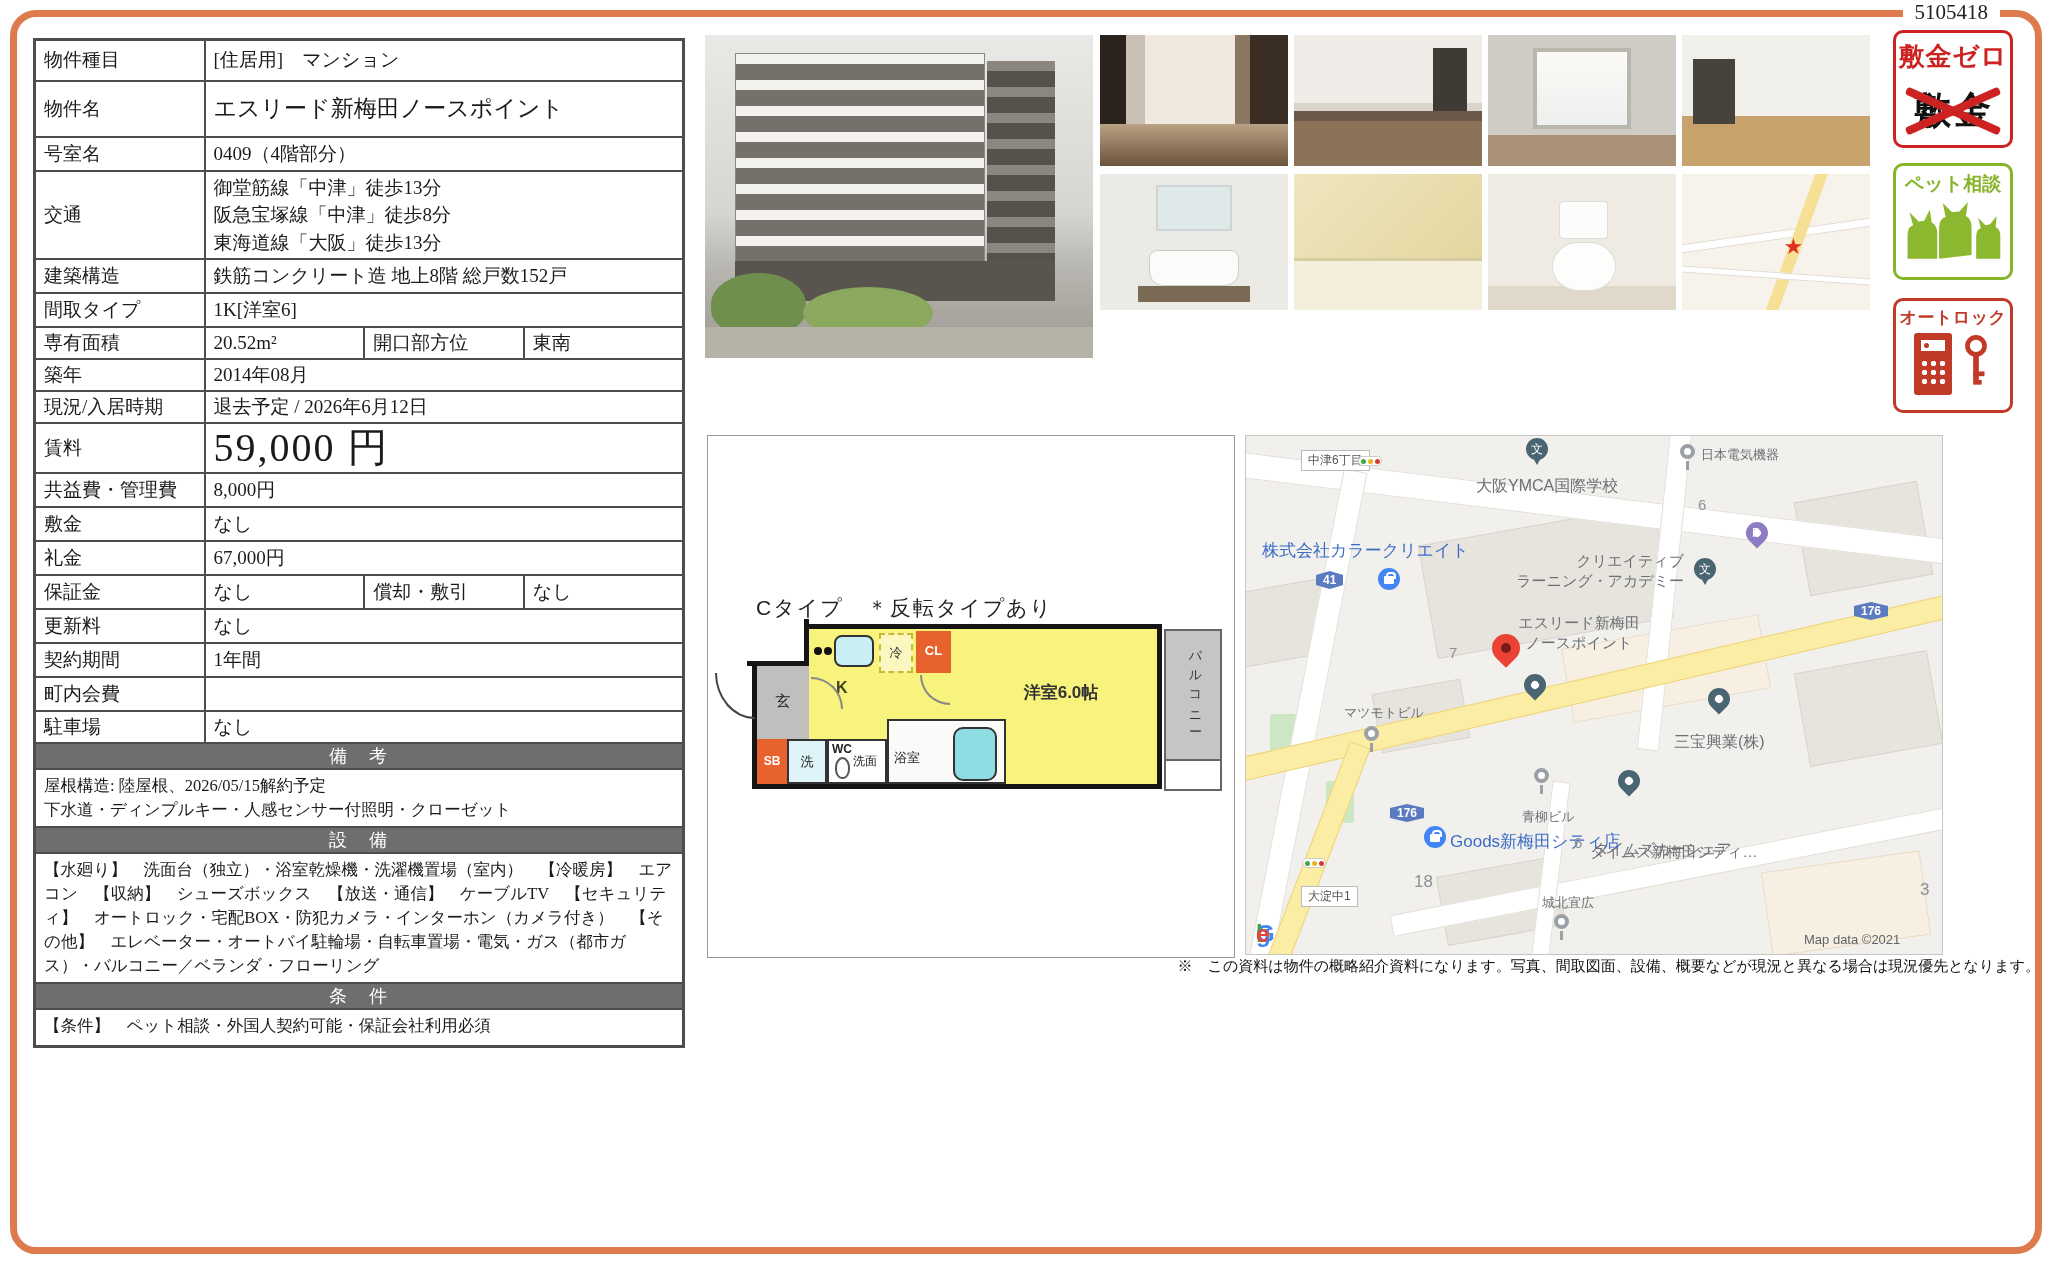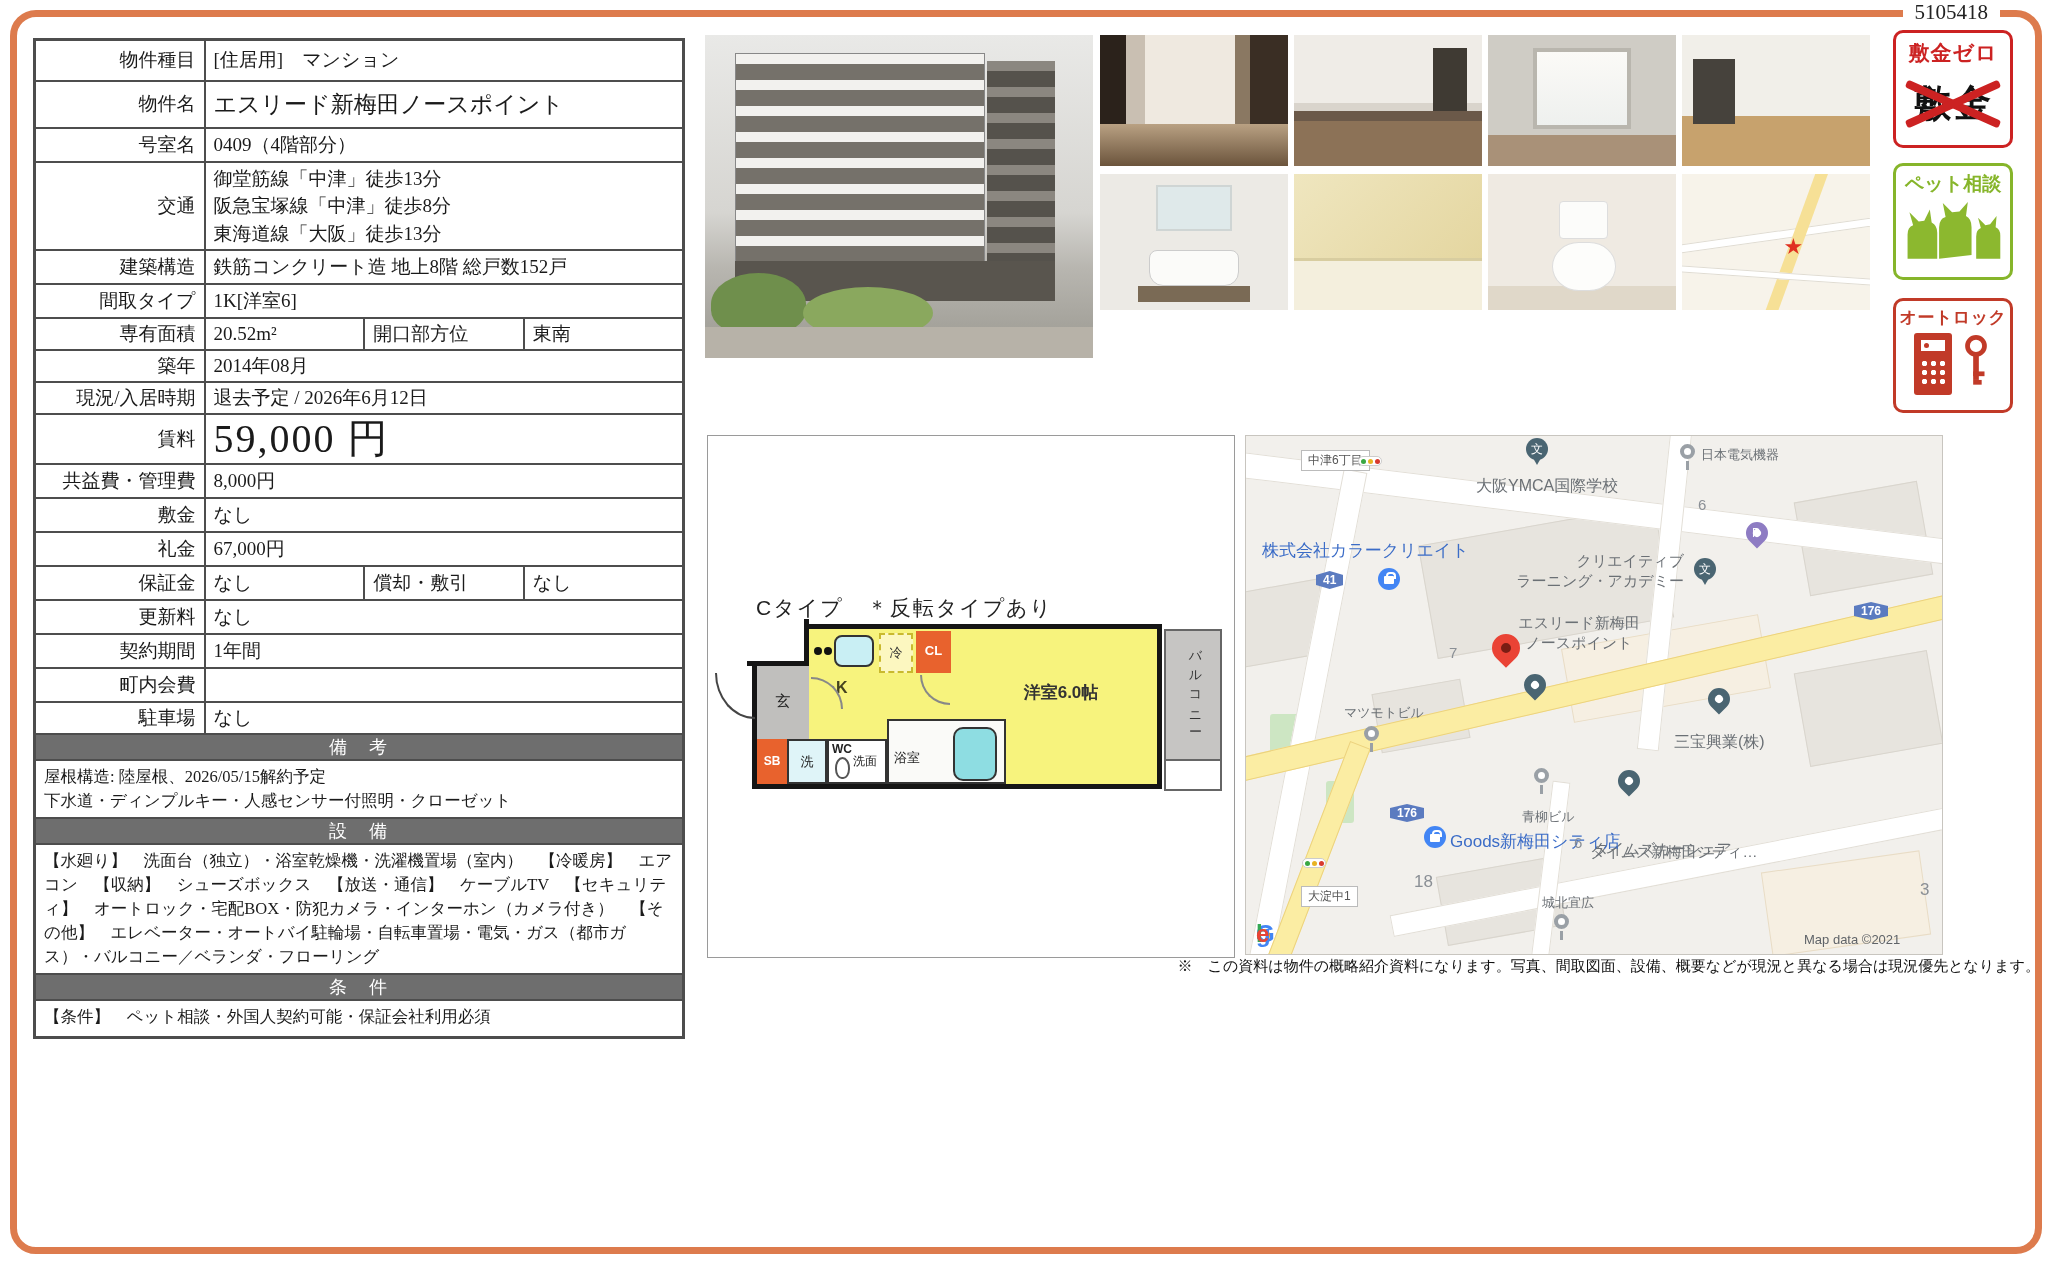--- a/index.html
+++ b/index.html
@@ -8,22 +8,22 @@
   .page *{box-sizing:border-box;}
   .pborder{position:absolute;left:10px;top:10px;width:2032px;height:1244px;
            border:7px solid #dd7b4d;border-radius:26px;}
   .doc-number{position:absolute;right:56px;top:0px;background:#fff;padding:0 12px;
               font-size:21px;color:#222;z-index:5;}
 
   
   .spec-table{position:absolute;left:33px;top:38px;width:652px;border-collapse:collapse;
               table-layout:fixed;font-size:19px;border:3px solid #4d4d4d;}
   .spec-table td{border:2px solid #4d4d4d;padding:2px 8px;vertical-align:middle;overflow:hidden;}
-  .spec-table td.lab{width:170px;text-align:right;}
-  .h41 td{height:41px}.h45 td{height:47px}.h34 td{height:34px}.h58 td{height:58px}
+  .spec-table td.lab{width:170px;}
+  .h41 td{height:41px}.h45 td{height:56px}.h34 td{height:34px}.h58 td{height:58px}
   .h84 td{height:84px}.h30 td{height:30px}.h32 td{height:32px}.h50 td{height:50px}
   .bigname{font-size:23px;}
   .postal{font-size:14px;line-height:1.1;}
   .rentval{font-size:40px;letter-spacing:2px;line-height:1;}
   .sec td{background:#6e6e6e;color:#fff;text-align:center;font-size:18px;height:24px;
           padding:0;letter-spacing:2px;border:2px solid #4d4d4d;}
   .freetext{font-size:16.5px;line-height:1.45;padding:4px 8px !important;vertical-align:top !important;}
   .trans div{line-height:1.45;}
 
   
@@ -66,21 +66,21 @@
   .mt-r2{left:58%;top:-10%;width:12px;height:120%;background:#f6e096;transform:rotate(20deg);}
   .mt-r3{left:-10%;top:72%;width:120%;height:7px;background:#fff;border:1px solid #e0dcd2;transform:rotate(4deg);}
   .mt-star{left:54%;top:44%;color:#e03020;font-size:22px;font-family:"Liberation Sans",sans-serif;}
 
   
   .badge{position:absolute;left:1893px;width:120px;background:#fff;border-radius:10px;
          text-align:center;font-family:"Liberation Sans",sans-serif;}
   #badge-shikikin{top:30px;height:118px;border:3px solid #cc2222;}
   #badge-pet{top:163px;height:117px;border:3px solid #86b52a;}
   #badge-autolock{top:298px;height:115px;border:3px solid #c13a28;}
-  .badge-title-red{color:#cc2222;font-size:21px;font-weight:bold;margin-top:6px;letter-spacing:1px;}
+  .badge-title-red{color:#cc2222;font-size:26px;font-weight:bold;margin-top:6px;letter-spacing:1px;}
   .badge-title-green{color:#86b52a;font-size:19px;font-weight:bold;margin-top:5px;}
   .badge-title-brick{color:#c13a28;font-size:17px;font-weight:bold;margin-top:5px;letter-spacing:0.5px;}
   .cross-wrap{position:relative;width:86px;height:56px;margin:8px auto 0;}
   .cross-text{font-size:38px;font-weight:bold;color:#111;letter-spacing:2px;line-height:56px;}
   .cross-wrap::before,.cross-wrap::after{content:"";position:absolute;left:-8px;top:25px;width:102px;height:8px;
       background:#cc2222;border-radius:3px;}
   .cross-wrap::before{transform:rotate(24deg);}
   .cross-wrap::after{transform:rotate(-24deg);}
   .icon-row{display:flex;justify-content:center;align-items:center;gap:7px;margin-top:4px;}
   .intercom{width:38px;height:62px;background:#c13a28;border-radius:3px;position:relative;}

